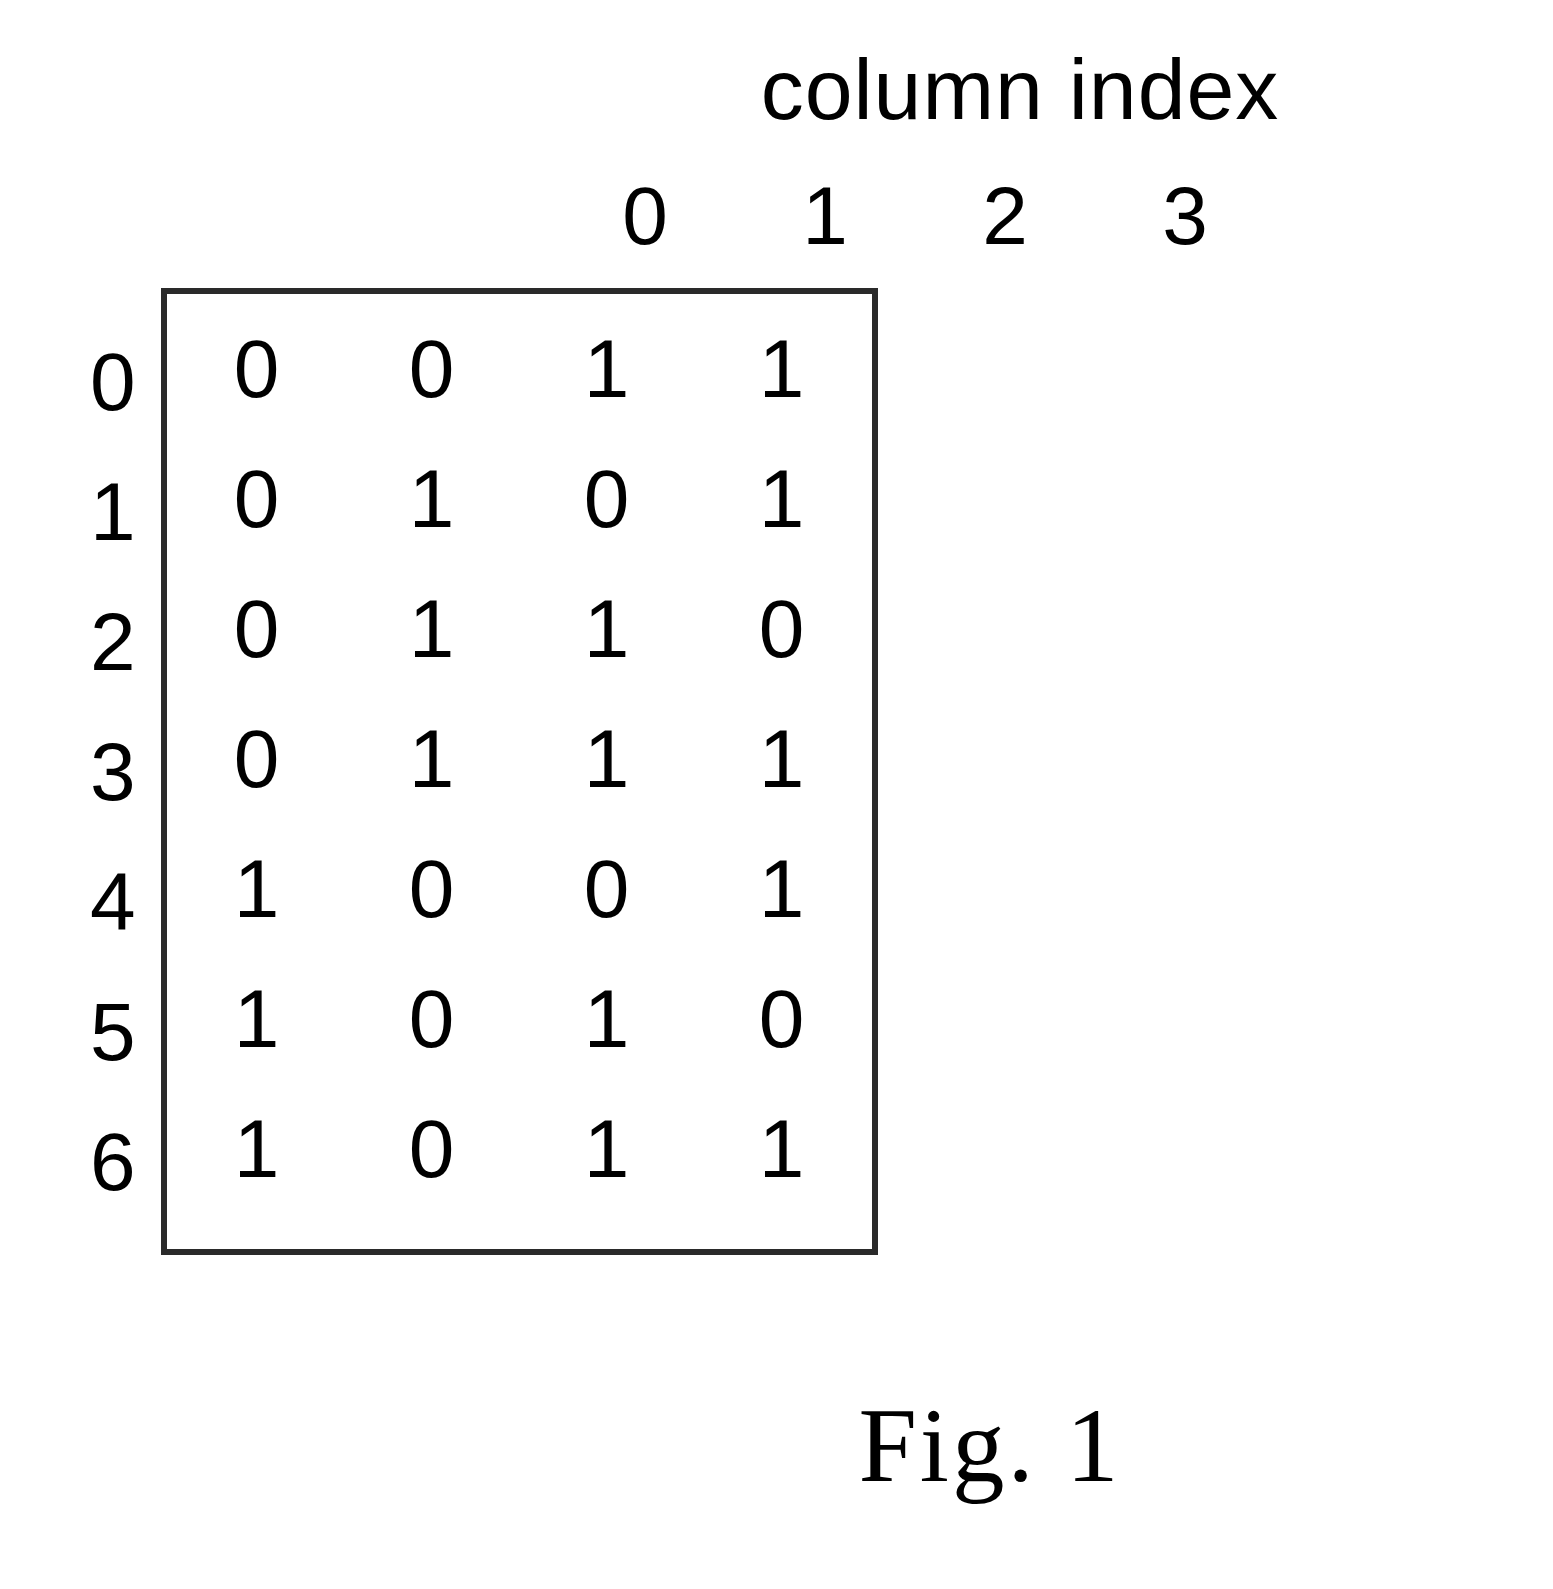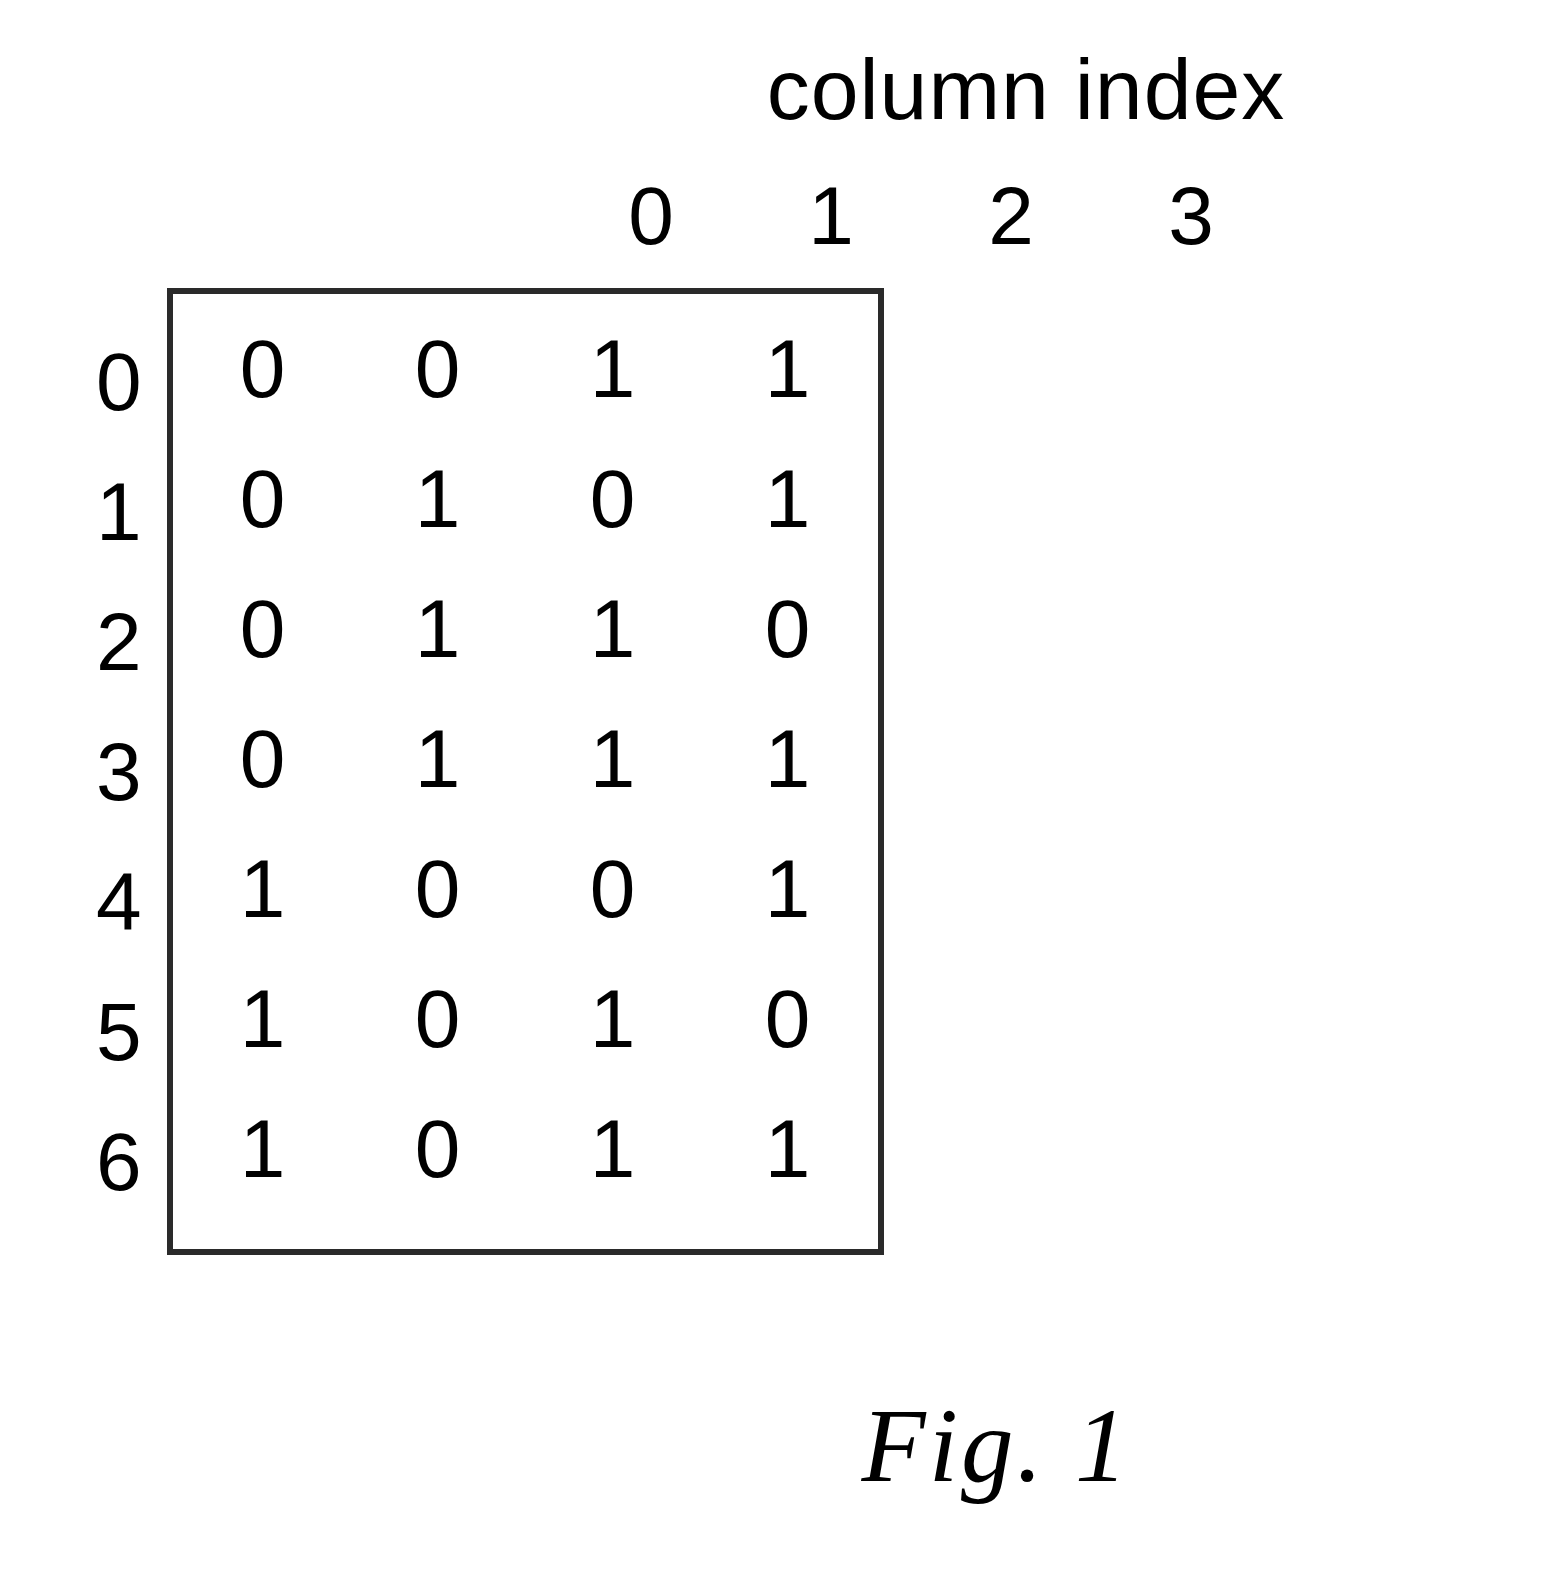--- a/index.html
+++ b/index.html
@@ -10,21 +10,21 @@
     body {
       background: #ffffff;
       font-family: Arial, Helvetica, sans-serif;
       width: 1553px;
       height: 1589px;
       position: relative;
       color: #000000;
     }
     .container {
       position: absolute;
-      left: 96px;
+      left: 90px;
       top: 40px;
       width: 1400px;
     }
     .column-title {
       font-size: 86px;
       text-align: center;
       margin-left: 460px;
       margin-bottom: 30px;
       letter-spacing: 1px;
     }
@@ -75,21 +75,20 @@
     .matrix-row:last-child {
       margin-bottom: 0;
     }
     .matrix-row span {
       width: 60px;
       text-align: center;
     }
     .figure-caption {
       font-family: 'Brush Script MT', 'Comic Sans MS', cursive;
       font-size: 105px;
-      font-style: italic;
       text-align: center;
       margin-top: 130px;
       margin-left: 400px;
       letter-spacing: 3px;
     }
   </style>
 </head>
 <body>
 
 <div class="container">

